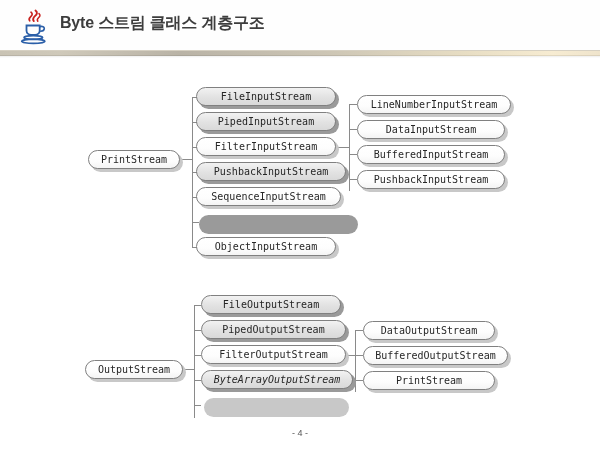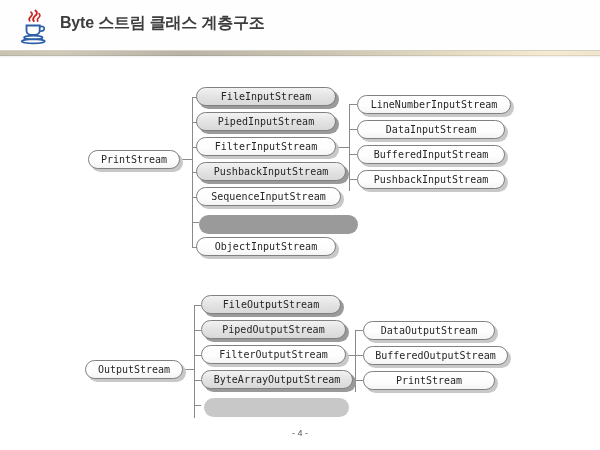--- a/index.html
+++ b/index.html
@@ -217,21 +217,21 @@
   <div class="shadow" style="left:204px; top:240px; width:140px;"></div>
   <div class="node shaded" style="left:201px; top:237px; width:140px;">FileOutputStream</div>
 
   <div class="shadow" style="left:204px; top:265px; width:145px;"></div>
   <div class="node shaded" style="left:201px; top:262px; width:145px;">PipedOutputStream</div>
 
   <div class="shadow light" style="left:204px; top:290px; width:145px;"></div>
   <div class="node plain" style="left:201px; top:287px; width:145px;">FilterOutputStream</div>
 
   <div class="shadow" style="left:204px; top:315px; width:152px;"></div>
-  <div class="node shaded" style="left:201px; top:312px; width:152px;">ByteArrayOutputStream</div>
+  <div class="node shaded" style="left:201px; top:312px; width:152px;font-style:italic;">ByteArrayOutputStream</div>
 
   <div class="shadow light" style="left:204px; top:340px; width:145px;"></div>
 
   <div class="shadow light" style="left:366px; top:266px; width:132px;"></div>
   <div class="node plain" style="left:363px; top:263px; width:132px;">DataOutputStream</div>
 
   <div class="shadow light" style="left:366px; top:291px; width:145px;"></div>
   <div class="node plain" style="left:363px; top:288px; width:145px;">BufferedOutputStream</div>
 
   <div class="shadow light" style="left:366px; top:316px; width:132px;"></div>

